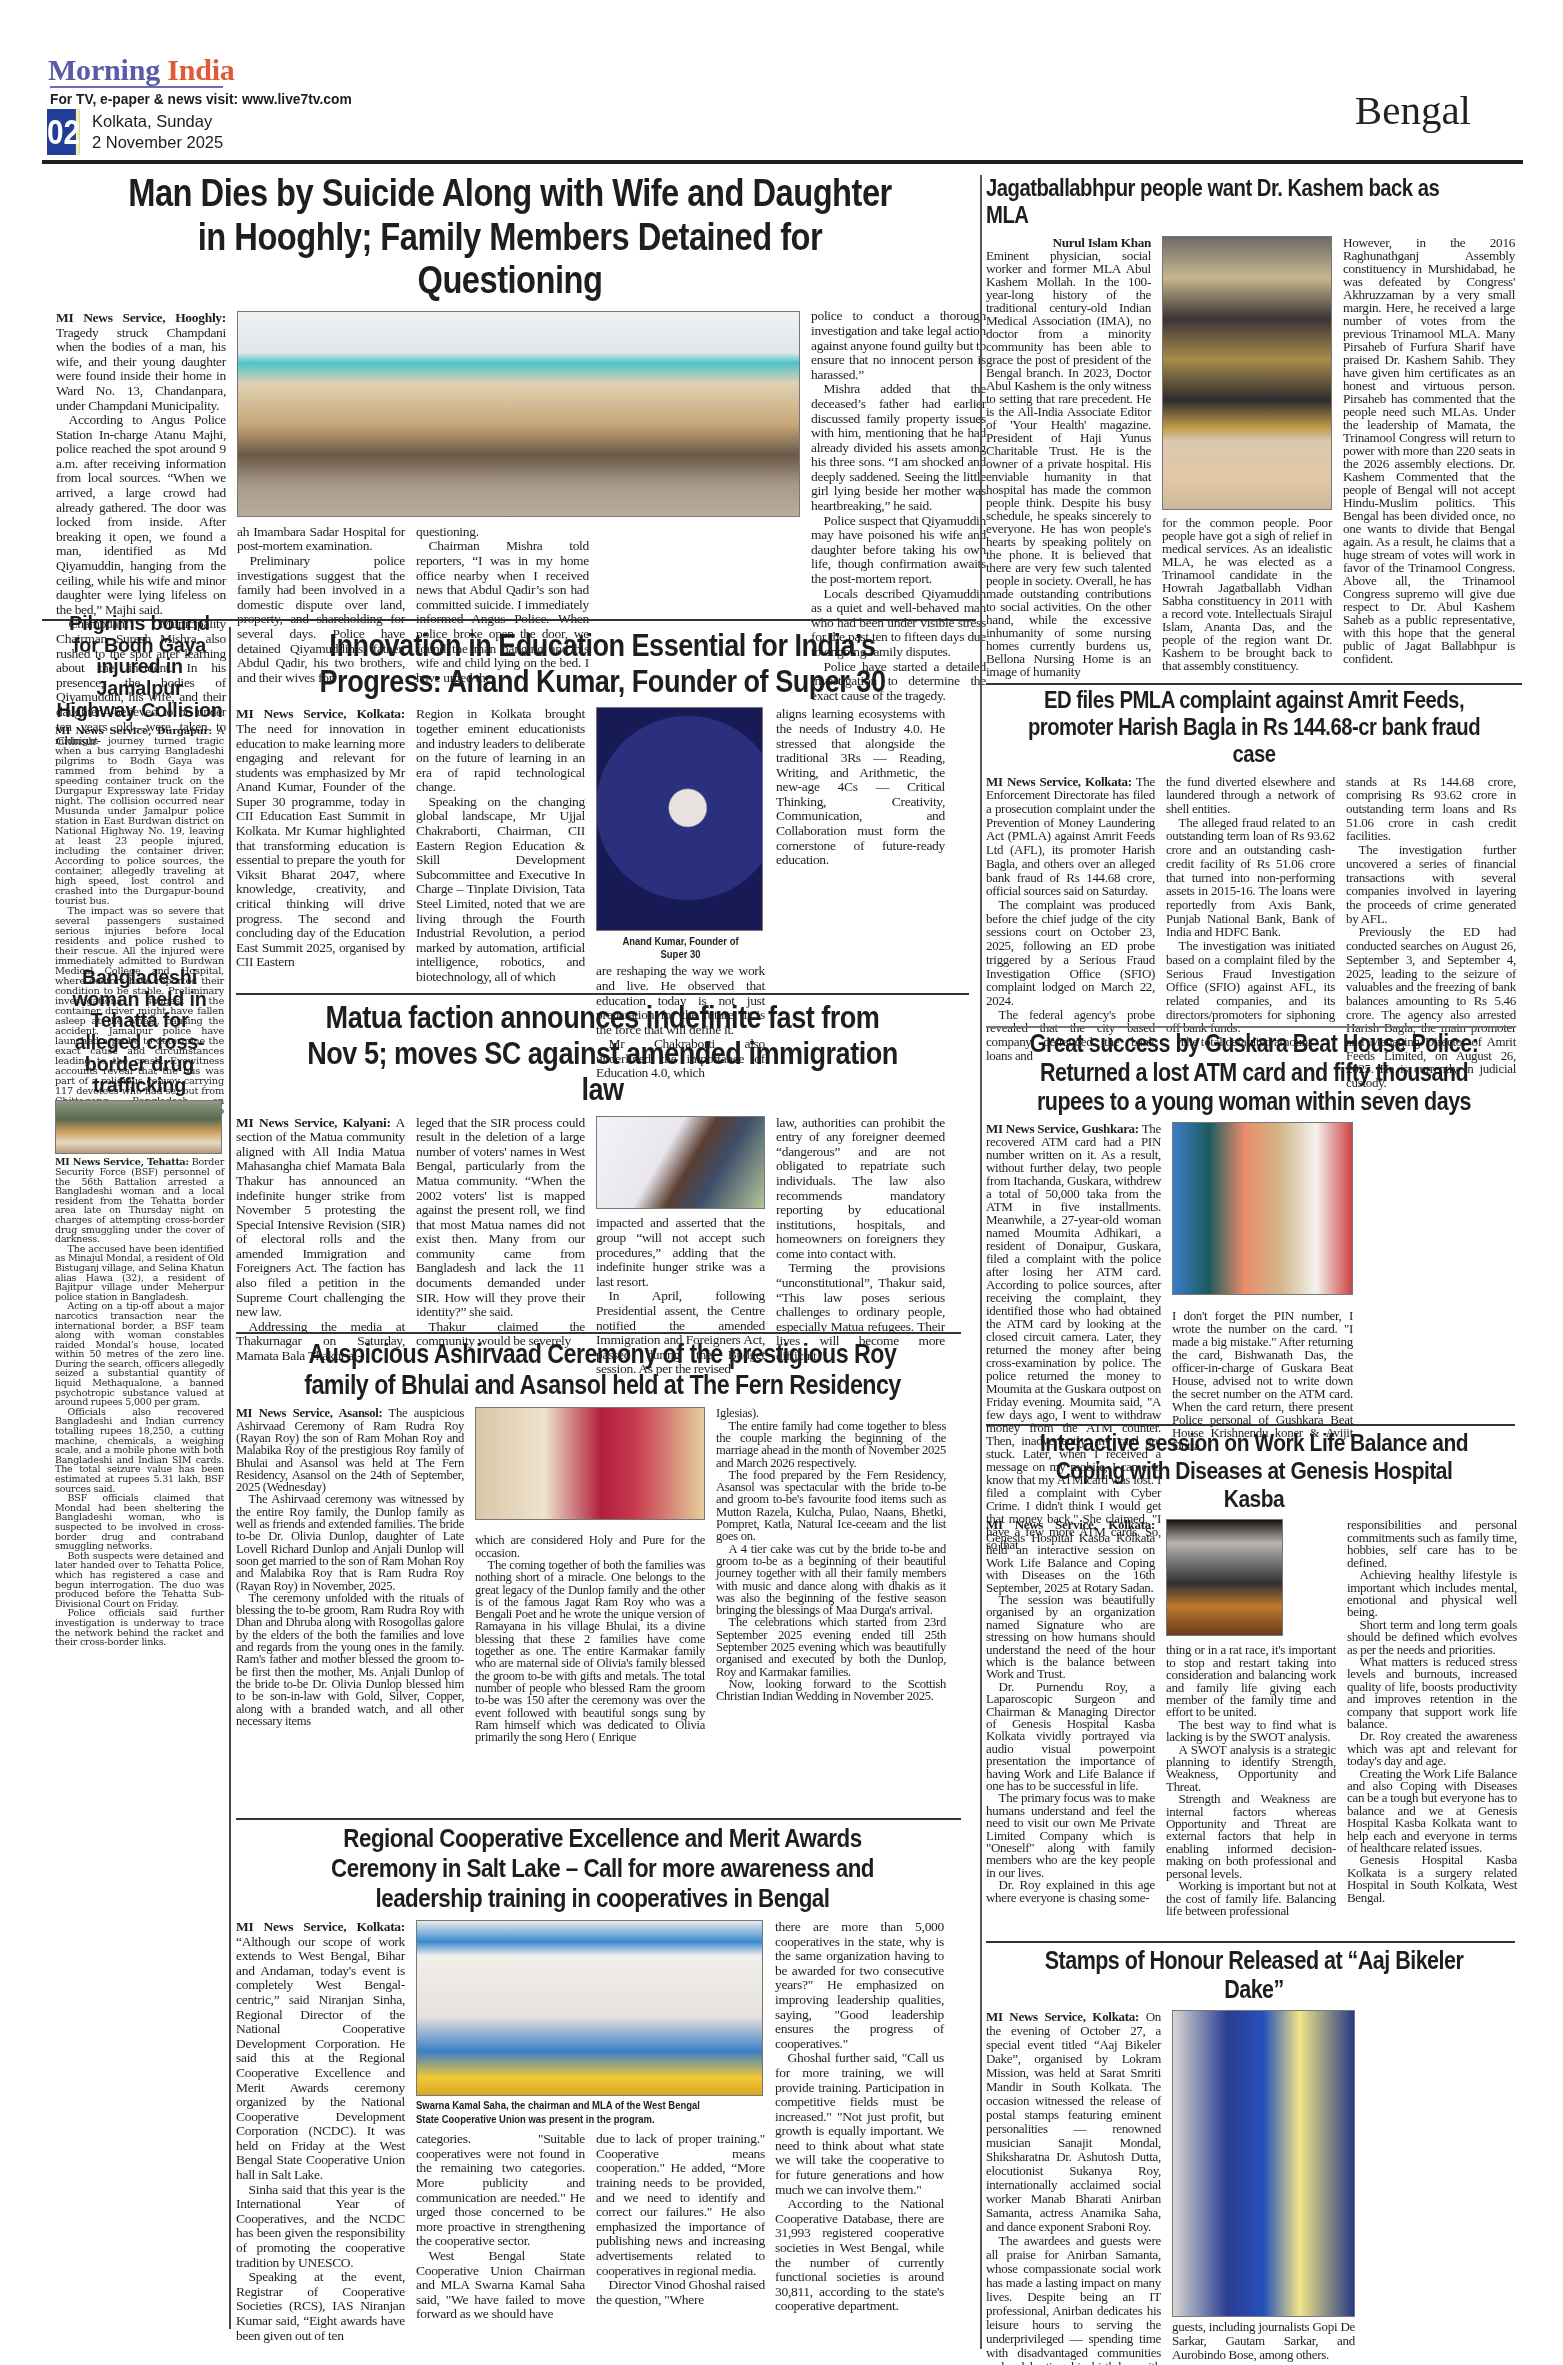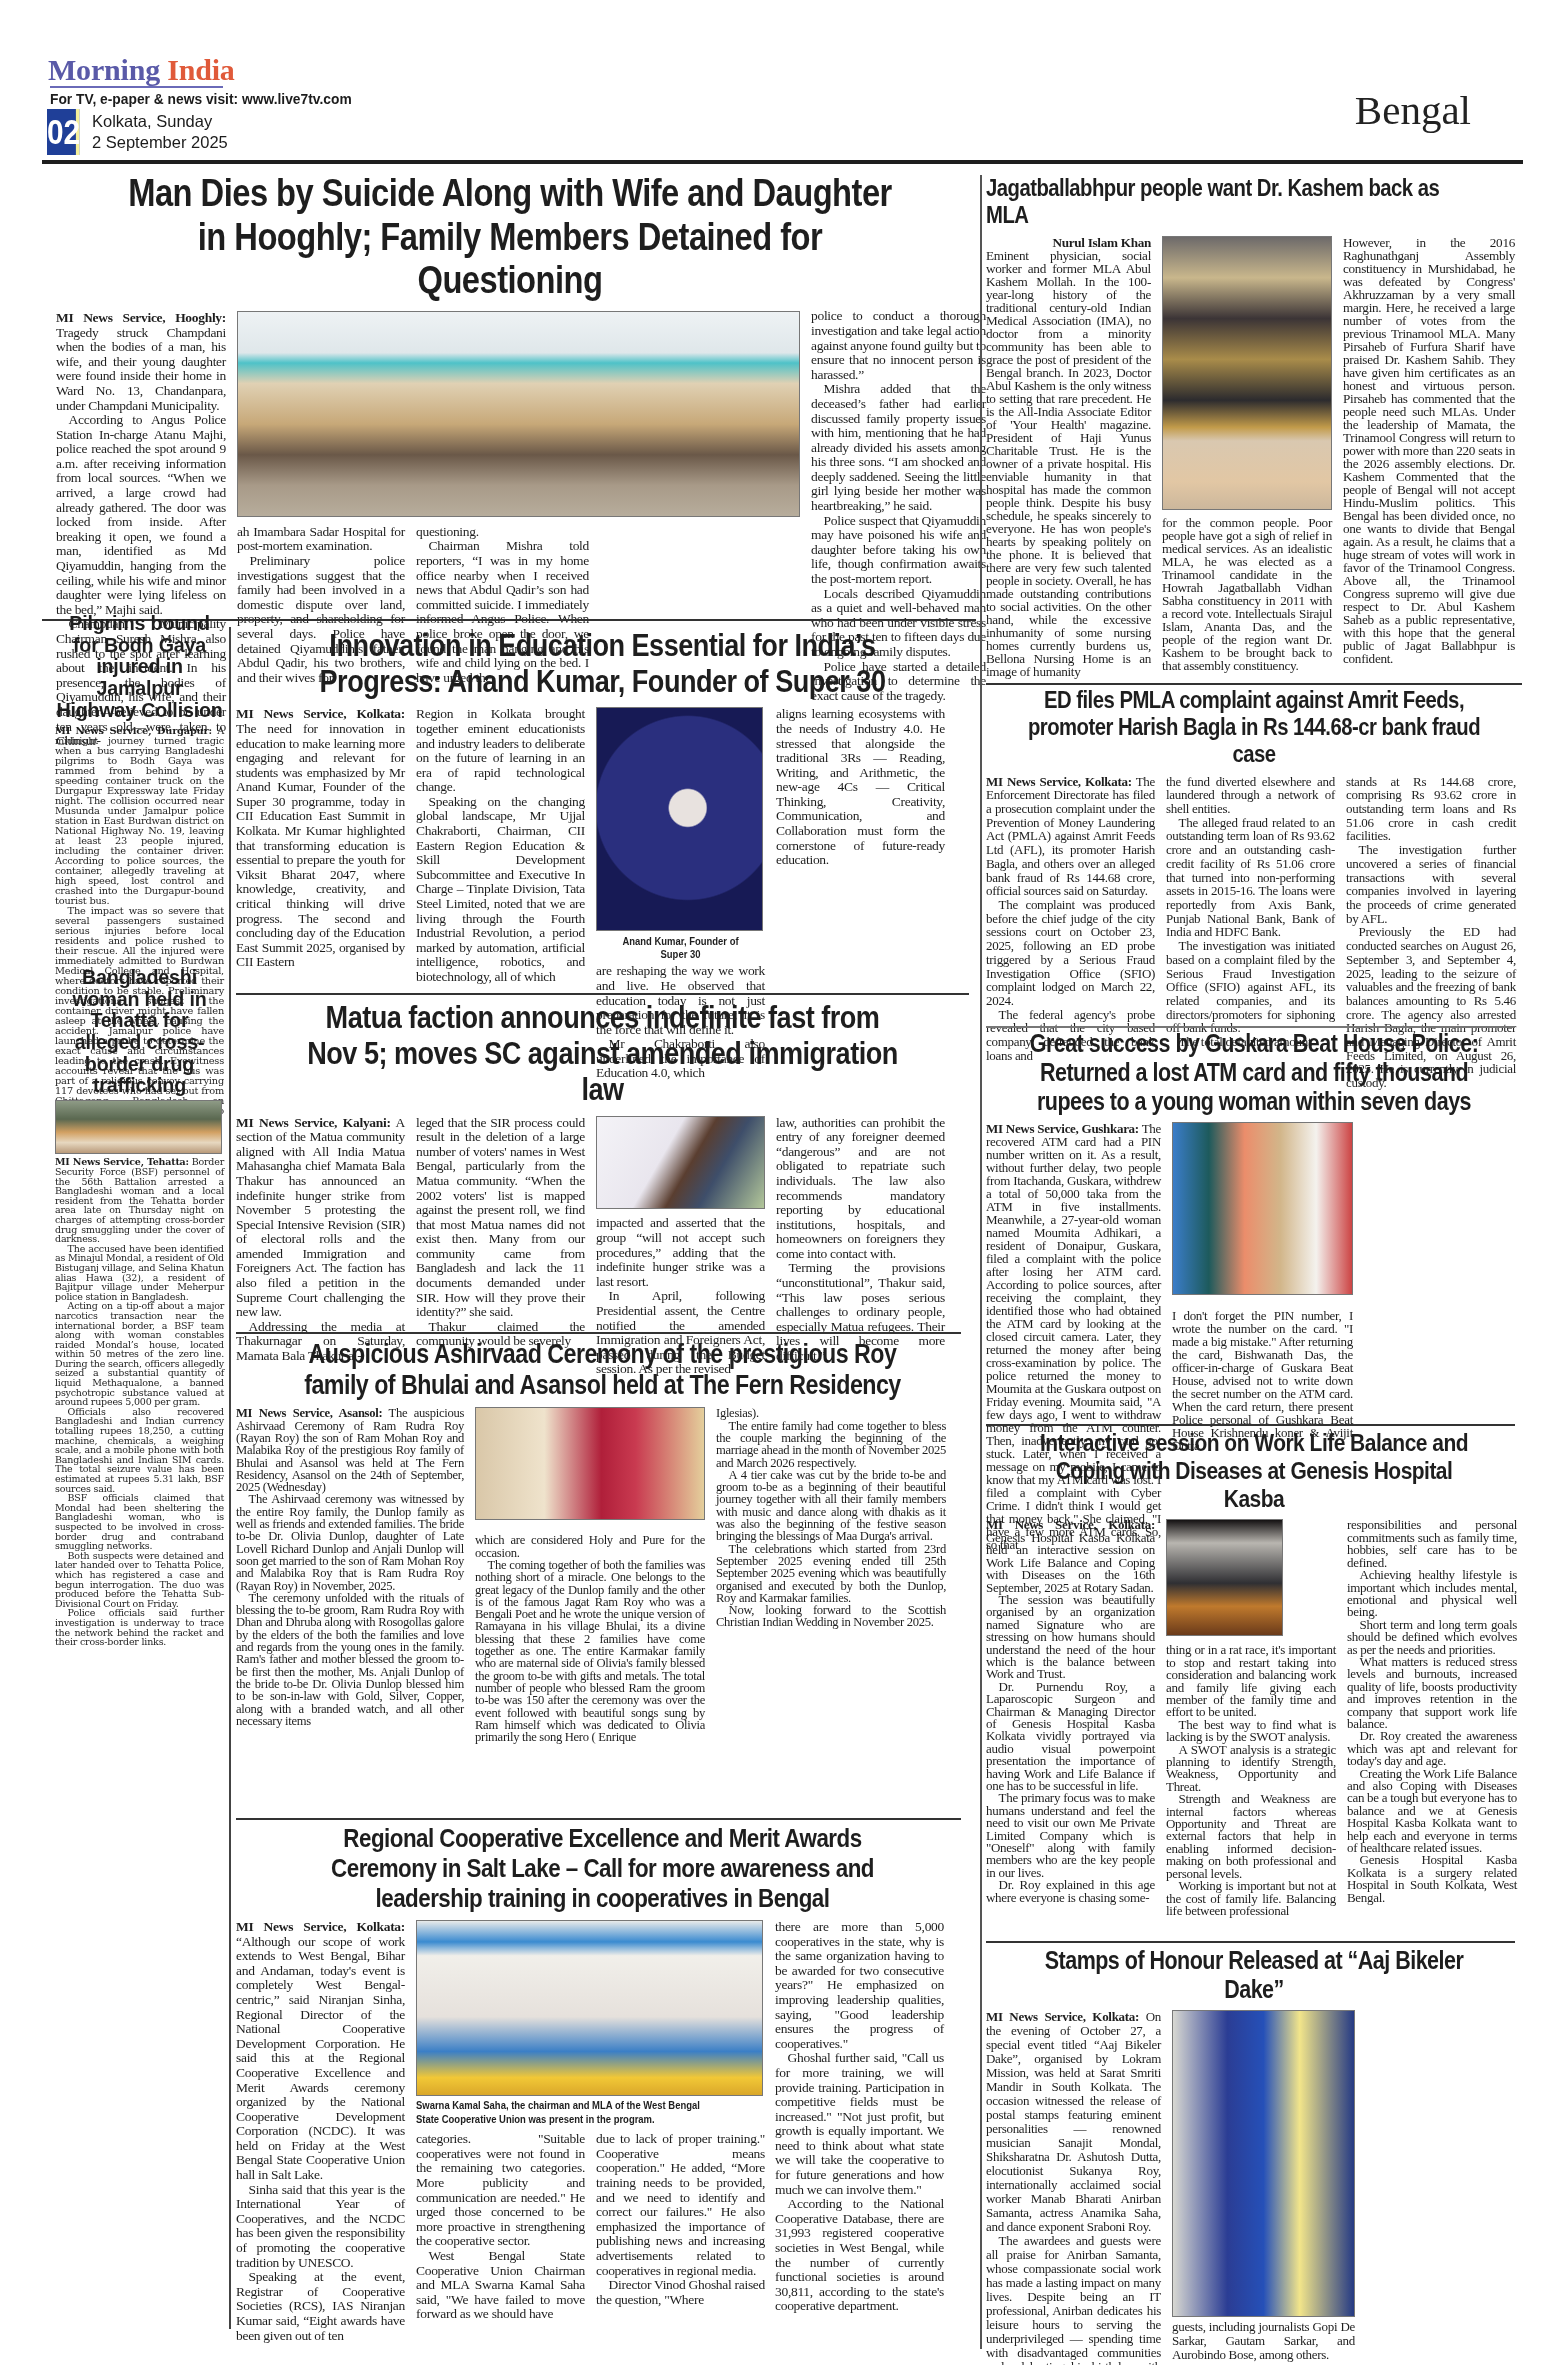--- a/index.html
+++ b/index.html
@@ -54,21 +54,21 @@
 <div class="masthead">
   <div class="logo">
     <span class="m">Morning</span>
     <span class="i">India</span>
   </div>
   <div class="logo-rule"></div>
   <div class="tagline">For TV, e-paper &amp; news visit: www.live7tv.com</div>
   <div class="page-no">02</div>
   <div class="dateline">
     <div>Kolkata, Sunday</div>
-    <div>2 September 2025</div>
+    <div>2 November 2025</div>
   </div>
   <div class="section-name">Bengal</div>
 </div>
 <div class="top-rule"></div>
 
 <div class="art" style="left:42px; top:172px; width:936px;">
   <h1 class="head" style="font-size:38px; width:936px; padding:0 7.9px;">Man Dies by Suicide Along with Wife and Daughter in Hooghly; Family Members Detained for Questioning</h1>
   <div style="position:relative; height:410px; margin-top:7.9px;">
     <div class="cols" style="position:absolute; left:14px; top:0; width:930px;">
       <div class="col" style="width:170px; flex:none;">
@@ -212,20 +212,21 @@
     <div style="width:230px; flex:none;">
       <div class="photo ph-roy" style="width:230px; height:113px;"></div>
       <div class="col" style="margin-top:14px; font-size:12.6px; line-height:12.3px;">
         <p class="first">which are considered Holy and Pure for the occasion.</p>
         <p>The coming together of both the families was nothing short of a miracle. One belongs to the great legacy of the Dunlop family and the other is of the famous Jagat Ram Roy who was a Bengali Poet and he wrote the unique version of Ramayana in his village Bhulai, its a divine blessing that these 2 families have come together as one. The entire Karmakar family who are maternal side of Olivia's family blessed the groom to-be with gifts and metals. The total number of people who blessed Ram the groom to-be was 150 after the ceremony was over the event followed with beautiful songs sung by Ram himself which was dedicated to Olivia primarily the song Hero ( Enrique</p>
       </div>
     </div>
     <div class="col" style="width:230px; flex:none; font-size:12.6px; line-height:12.3px;">
       <p class="first">Iglesias).</p>
       <p>The entire family had come together to bless the couple marking the beginning of the marriage ahead in the month of November 2025 and March 2026 respectively.</p>
+      <p>The food prepared by the Fern Residency, Asansol was spectacular with the bride to-be and groom to-be's favourite food items such as Mutton Razela, Kulcha, Pulao, Naans, Bhetki, Pompret, Katla, Natural Ice-ceeam and the list goes on.</p>
       <p>A 4 tier cake was cut by the bride to-be and groom to-be as a beginning of their beautiful journey together with all their family members with music and dance along with dhakis as it was also the beginning of the festive season bringing the blessings of Maa Durga's arrival.</p>
       <p>The celebrations which started from 23rd September 2025 evening ended till 25th September 2025 evening which was beautifully organised and executed by both the Dunlop, Roy and Karmakar families.</p>
       <p>Now, looking forward to the Scottish Christian Indian Wedding in November 2025.</p>
     </div>
   </div>
 </div>
 
 <div class="hrule" style="left:236px; top:1818px; width:725px;"></div>
 
 <div class="art" style="left:236px; top:1824px; width:733px;">

